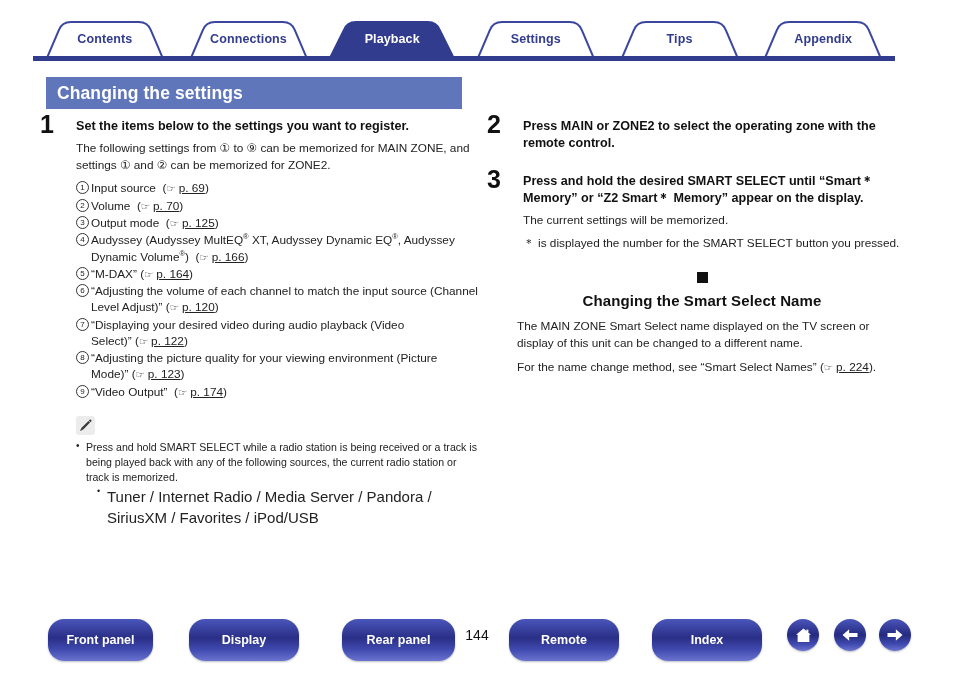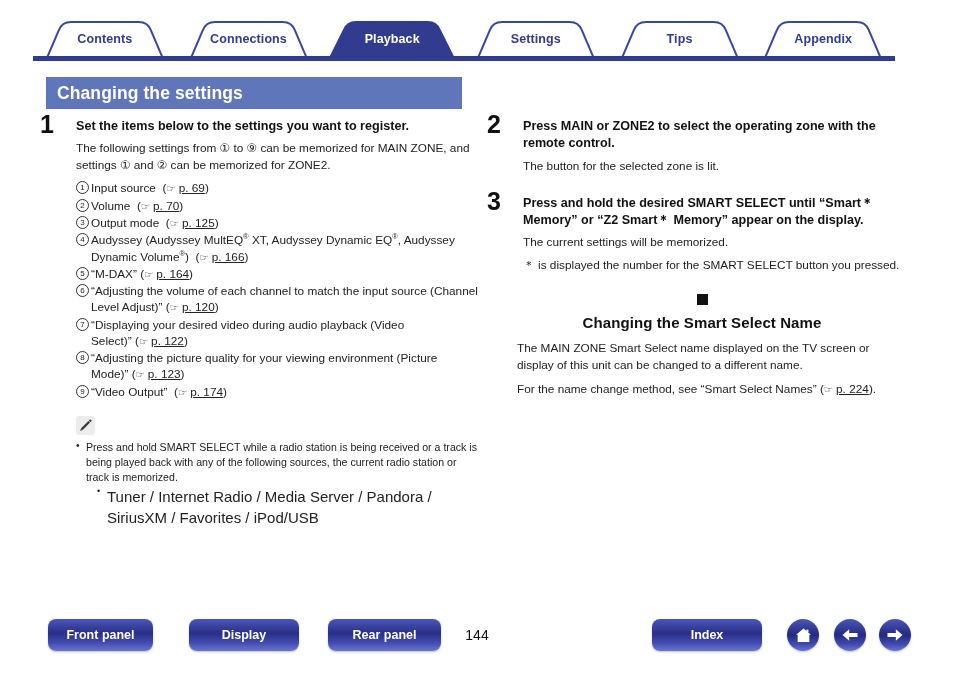--- a/index.html
+++ b/index.html
@@ -256,35 +256,35 @@
   #footer {
     position: absolute;
     left: 0;
     top: 612px;
     width: 954px;
     height: 61px;
   }
   .pillbtn {
     position: absolute;
     top: 7px;
-    height: 32px;
-    border-radius: 8px;
+    height: 42px;
+    border-radius: 16px;
     background: linear-gradient(180deg, #4a56bb 0%, #2a2f86 45%, #3f49ae 72%, #6b74cf 100%);
     color: #ffffff;
     font-size: 12.5px;
     font-weight: bold;
     display: flex;
     align-items: center;
     justify-content: center;
     cursor: pointer;
     box-shadow: 0 1px 2px rgba(0,0,0,0.25);
   }
   #btn-front  { left: 48px;  width: 105px; }
   #btn-display{ left: 189px; width: 110px; }
-  #btn-rear   { left: 328px; width: 113px; }
+  #btn-rear   { left: 342px; width: 113px; }
   #btn-remote { left: 509px; width: 110px; }
   #btn-index  { left: 652px; width: 110px; }
 
   #pageno {
     position: absolute;
     left: 455px;
     top: 15px;
     width: 44px;
     text-align: center;
     font-size: 14px;
@@ -422,23 +422,20 @@
     </ul>
   </div>
 
 </div>
 
 <div class="col" id="col-right">
 
   <div class="step" style="margin-bottom:20px;">
     <div class="num">2</div>
     <div class="head">Press MAIN or ZONE2 to select the operating zone with the remote control.</div>
-    <div class="body">
-      <p>The button for the selected zone is lit.</p>
-    </div>
   </div>
 
   <div class="step">
     <div class="num">3</div>
     <div class="head">Press and hold the desired SMART SELECT until “Smart＊ Memory” or “Z2 Smart＊ Memory” appear on the display.</div>
     <div class="body">
       <p>The current settings will be memorized.</p>
       <p class="indent" style="margin-top:6px;">＊ is displayed the number for the SMART SELECT button you pressed.</p>
     </div>
   </div>
@@ -461,20 +458,23 @@
   </div>
   <div class="pillbtn" id="btn-display">
     <span>Display</span>
   </div>
   <div class="pillbtn" id="btn-rear">
     <span>Rear panel</span>
   </div>
 
   <div id="pageno">144</div>
 
+  <div class="pillbtn" id="btn-remote">
+    <span>Remote</span>
+  </div>
   <div class="pillbtn" id="btn-index">
     <span>Index</span>
   </div>
 
   <div class="roundbtn" id="btn-home">
     <svg width="19" height="19" viewBox="0 0 24 24">
       <path d="M12 3.2 L2.6 11.2 L4.6 11.2 L4.6 20.2 L19.4 20.2 L19.4 11.2 L21.4 11.2 Z" fill="#ffffff"></path>
       <rect x="15.6" y="4.6" width="2.6" height="3.6" fill="#ffffff"></rect>
     </svg>
   </div>

